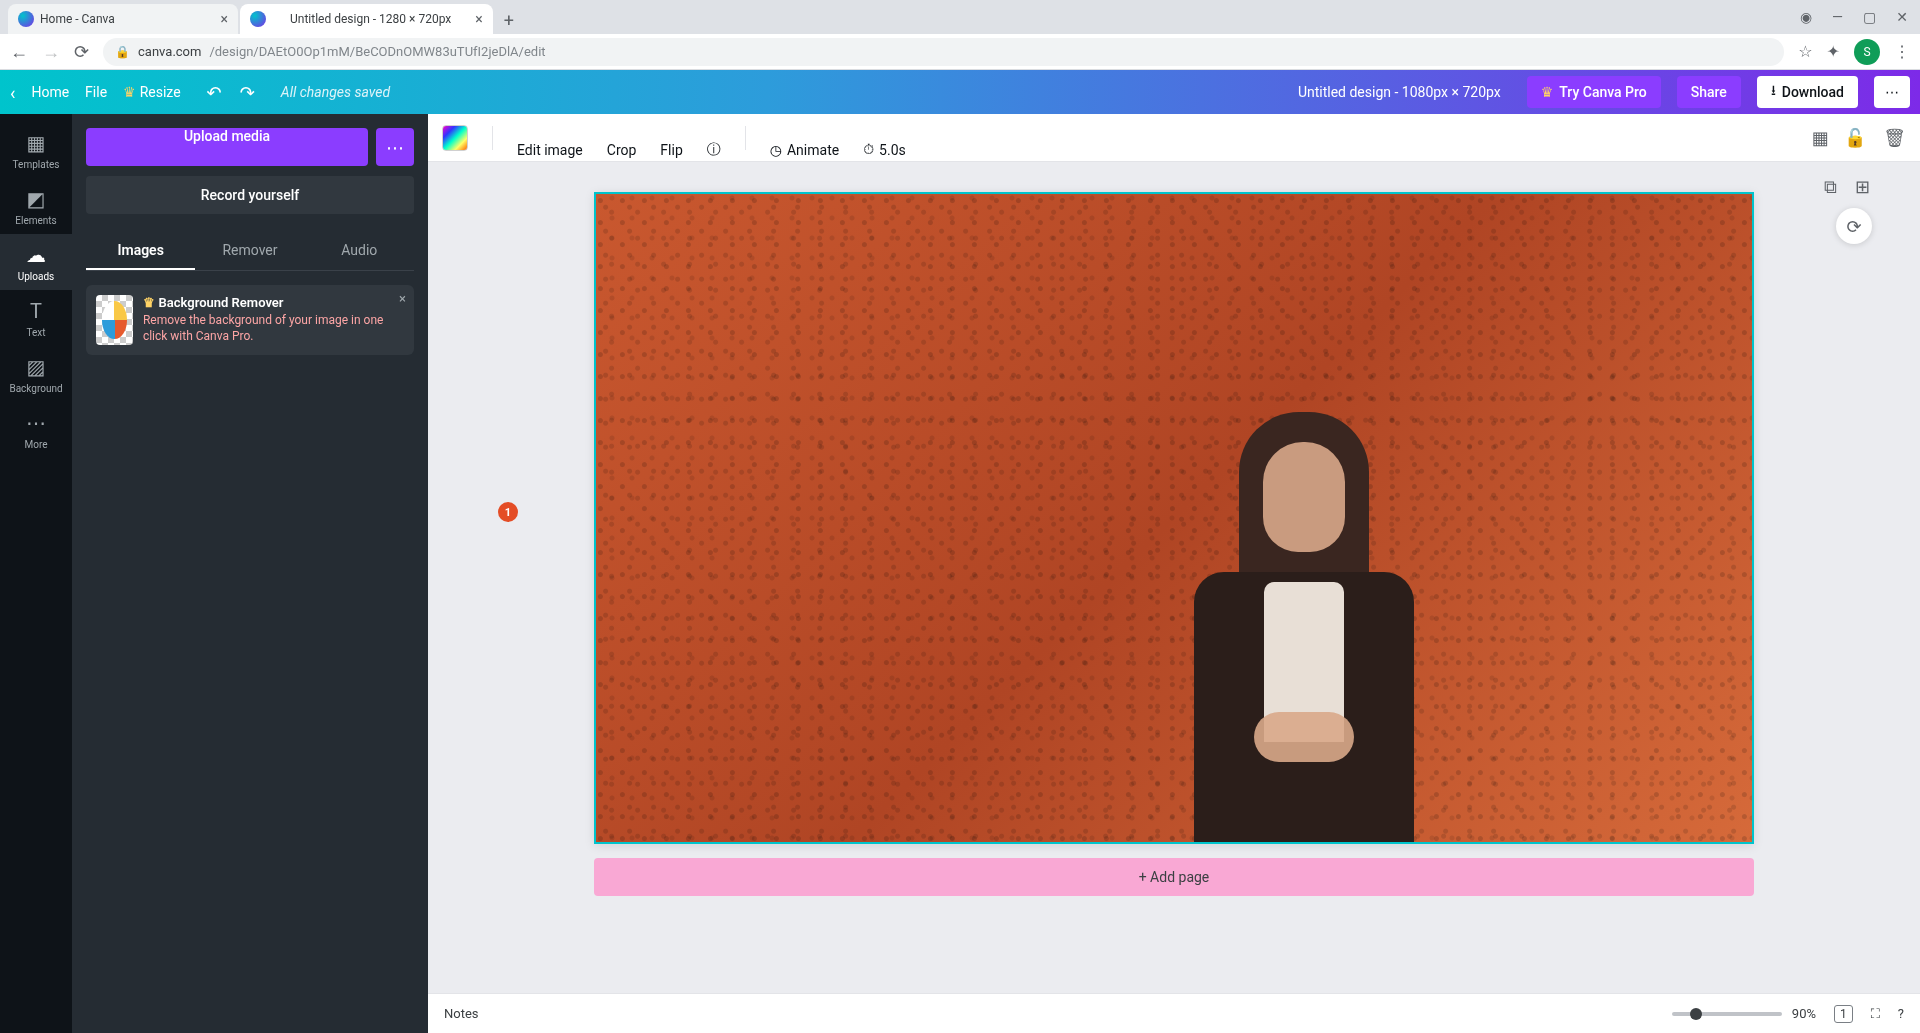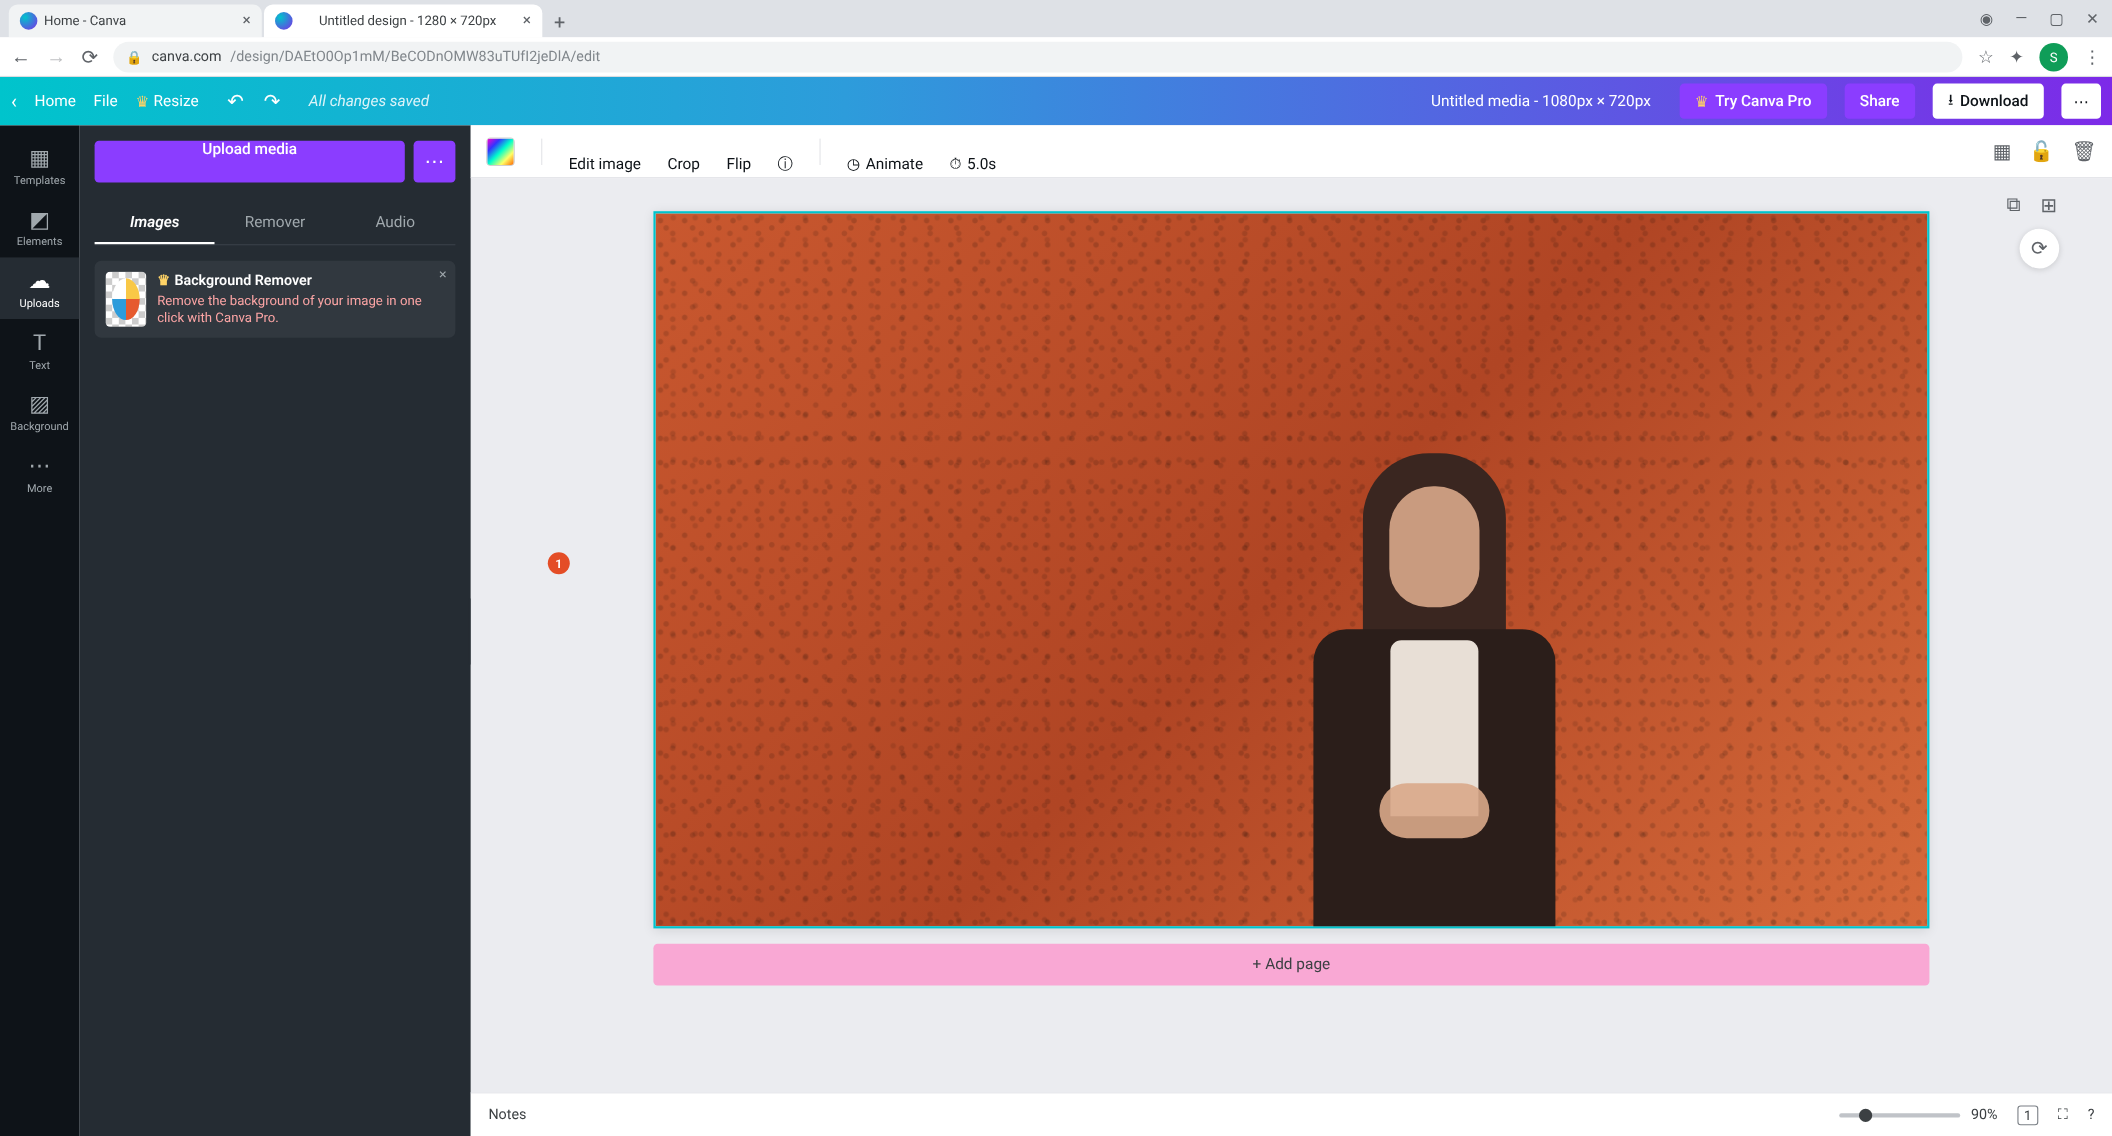--- a/index.html
+++ b/index.html
@@ -46,21 +46,21 @@
 .rail .rail-item .ic { font-size: 20px; }
 
 
 .panel { width: 356px; background: #252c33; color: #fff; display: flex; flex-direction: column; padding: 14px; position: relative; }
 .panel .upload-row { display: flex; gap: 8px; }
 .panel .btn-upload { flex: 1; height: 38px; background: #8b3dff; border-radius: 4px; display: flex; align-items: flex-start; justify-content: center; font-weight: 500; font-size: 14px; }
 .panel .btn-upload-more { width: 38px; height: 38px; background: #8b3dff; border-radius: 4px; display: flex; align-items: center; justify-content: center; font-size: 18px; }
 .panel .btn-record { margin-top: 10px; height: 38px; background: #31383f; border-radius: 4px; display: flex; align-items: center; justify-content: center; font-size: 14px; font-weight: 500; }
 .panel .tabs { display: flex; margin-top: 18px; border-bottom: 1px solid #3a4149; }
 .panel .tabs .ptab { flex: 1; text-align: center; padding: 10px 0; font-size: 14px; color: #a0a8ad; cursor: pointer; }
-.panel .tabs .ptab.active { color: #fff; border-bottom: 2px solid #fff; font-weight: 600; font-style: italic; }
+.panel .tabs .ptab.active { color: #fff; border-bottom: 2px solid #fff; font-weight: 600; }
 .panel .promo { margin-top: 14px; background: #31383f; border-radius: 6px; padding: 10px; display: flex; gap: 10px; position: relative; }
 .panel .promo .thumb { width: 50px; height: 50px; border-radius: 4px; background: #fff; position: relative; overflow:hidden;
   background-image: repeating-conic-gradient(#ccc 0% 25%, #fff 0% 50%); background-size: 12px 12px; }
 .panel .promo .thumb::after { content:''; position:absolute; inset:6px; border-radius:50%; background: conic-gradient(#f9c846 0 90deg,#e65a2e 90deg 180deg,#2d9cdb 180deg 270deg,#fff 270deg 360deg);}
 .panel .promo .txt { font-size: 12px; }
 .panel .promo .txt .title { font-size: 13px; font-weight: 600; display:flex; align-items:center; gap:4px;}
 .panel .promo .txt .desc { color: #fca5a5; margin-top: 3px; line-height: 1.3; }
 .panel .promo .close { position: absolute; top: 6px; right: 8px; color: #a0a8ad; font-size: 13px; cursor: pointer; }
 .collapse-handle { position:absolute; right:-12px; top:50%; transform:translateY(-50%); width:14px; height:60px; background:#252c33; border-radius:0 10px 10px 0; display:flex; align-items:center; justify-content:center; color:#a0a8ad; font-size:11px;}
 
@@ -152,21 +152,21 @@
   <span class="tb-item resize">
       <span class="crown">♛</span>
       <span>Resize</span>
     </span>
   <span class="undo-redo">
     <span class="tb-item">↶</span>
     <span class="tb-item">↷</span>
   </span>
   <span class="saved">All changes saved</span>
   <span class="spacer"></span>
-  <span class="doc-title">Untitled media - 1080px × 720px</span>
+  <span class="doc-title">Untitled design - 1080px × 720px</span>
   <div class="btn btn-pro">
       <span class="crown">♛</span>
       <span>Try Canva Pro</span>
     </div>
   <div class="btn btn-share">
       <span>Share</span>
     </div>
   <div class="btn btn-download">
       <span>⭳</span>
       <span>Download</span>
@@ -203,20 +203,23 @@
       </div>
   </div>
 
   <div class="panel">
     <div class="upload-row">
       <div class="btn-upload">
           <span>Upload media</span>
         </div>
       <div class="btn-upload-more">⋯</div>
     </div>
+    <div class="btn-record">
+        <span>Record yourself</span>
+      </div>
     <div class="tabs">
       <div class="ptab active">Images</div>
       <div class="ptab">Remover</div>
       <div class="ptab">Audio</div>
     </div>
     <div class="promo">
       <div class="thumb"></div>
       <div class="txt">
         <div class="title">
             <span style="color:#ffd366">♛</span>

